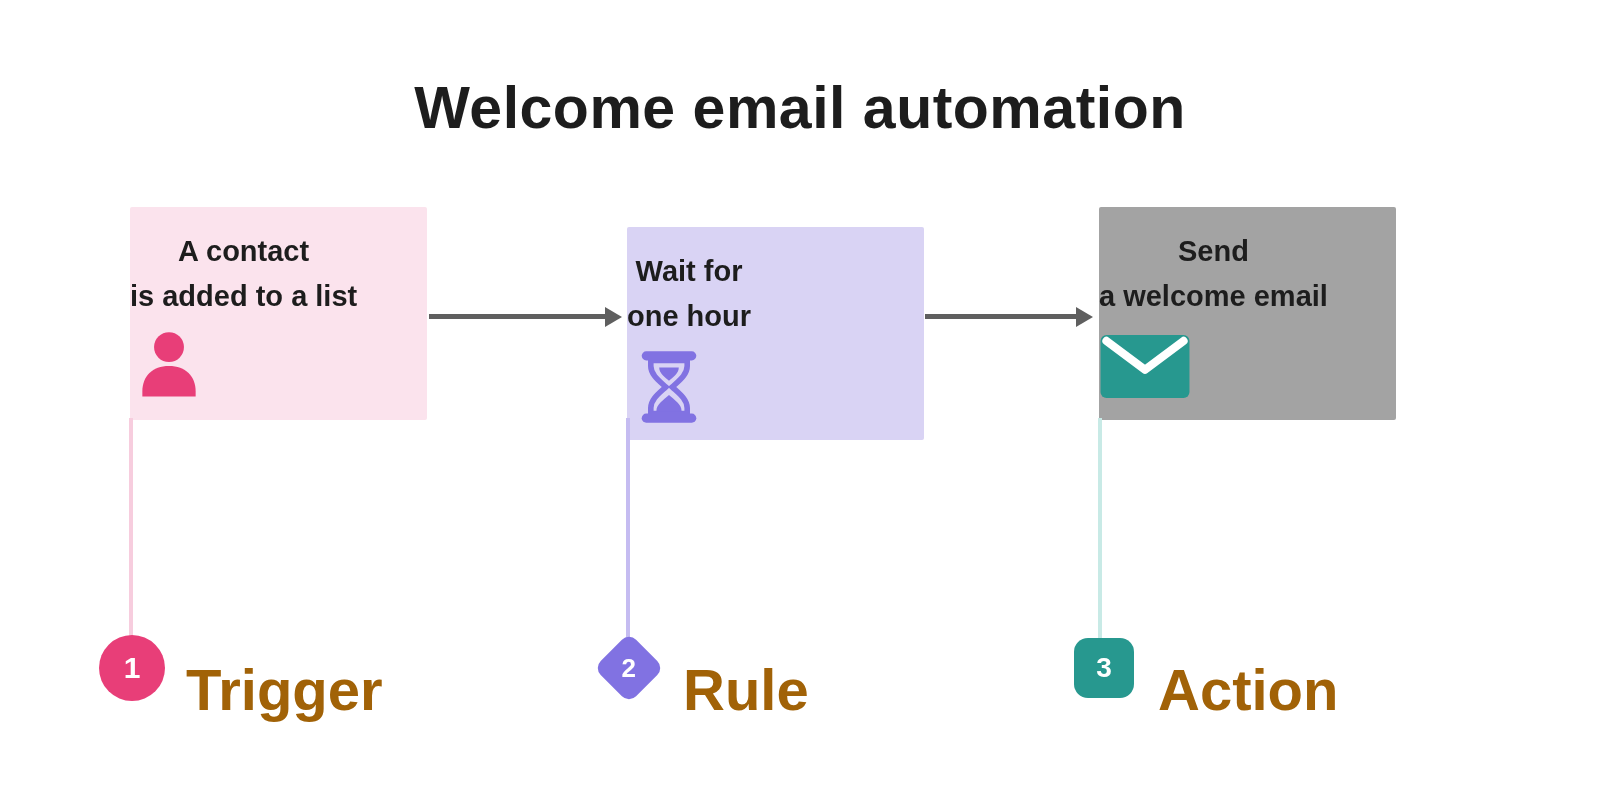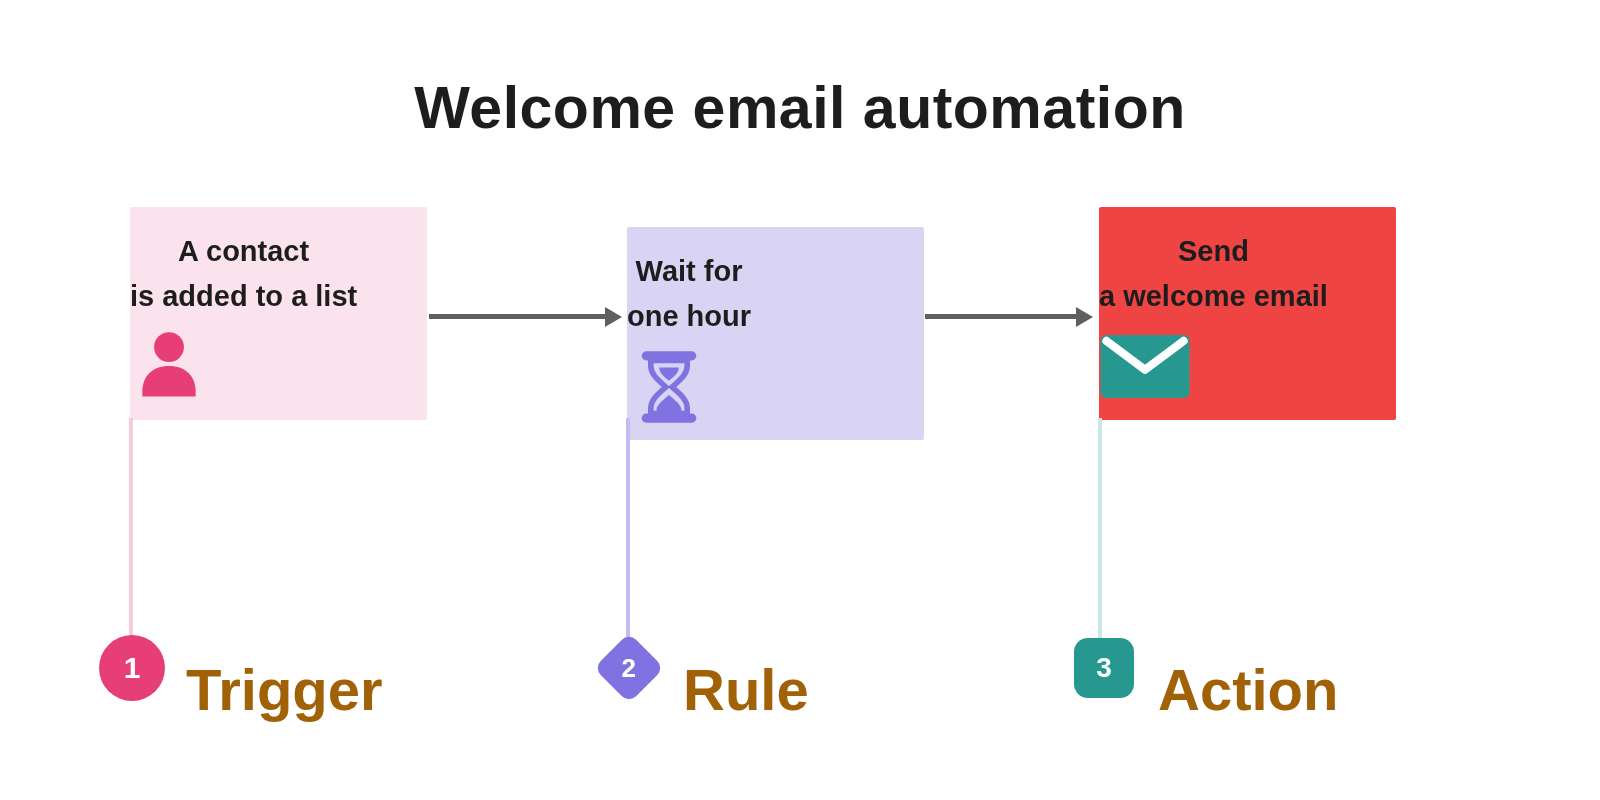--- a/index.html
+++ b/index.html
@@ -164,21 +164,21 @@
       <svg width="84" height="84" viewBox="0 0 24 24" aria-hidden="true">
         <rect x="4.2" y="1.8" width="15.6" height="2.6" rx="1.3" fill="currentColor"></rect>
         <rect x="4.2" y="19.6" width="15.6" height="2.6" rx="1.3" fill="currentColor"></rect>
         <path d="M6.8 4.4 H17.2 V6 C17.2 8.6 14.6 10.4 12.9 12 C14.6 13.6 17.2 15.4 17.2 18 V19.6 H6.8 V18 C6.8 15.4 9.4 13.6 11.1 12 C9.4 10.4 6.8 8.6 6.8 6 Z" fill="none" stroke="currentColor" stroke-width="1.6"></path>
         <path d="M9.2 6.4 h5.6 C14.8 8.1 13 9.3 12 10.2 C11 9.3 9.2 8.1 9.2 6.4 Z" fill="currentColor"></path>
         <path d="M12 14.3 C13.5 15.7 15.6 16.9 15.6 18.9 H8.4 C8.4 16.9 10.5 15.7 12 14.3 Z" fill="currentColor"></path>
       </svg>
     </div>
   </div>
 
-  <div class="step-box pos-3" style="background-color: #ef4444;">
+  <div class="step-box pos-3" style="background-color: #a3a3a3;">
     <div class="step-text">Send
 a welcome email</div>
     <div class="step-icon" style="margin-top: 16px; color: rgb(39, 152, 143);">
       <svg width="92" height="63" viewBox="0 0 24 17" aria-hidden="true">
         <rect x="0" y="0" width="24" height="17" rx="1.6" fill="currentColor"></rect>
         <path d="M1.6 1.6 L12 9.4 L22.4 1.6" fill="none" stroke="#ffffff" stroke-width="2.2" stroke-linecap="round" stroke-linejoin="round"></path>
       </svg>
     </div>
   </div>
 

